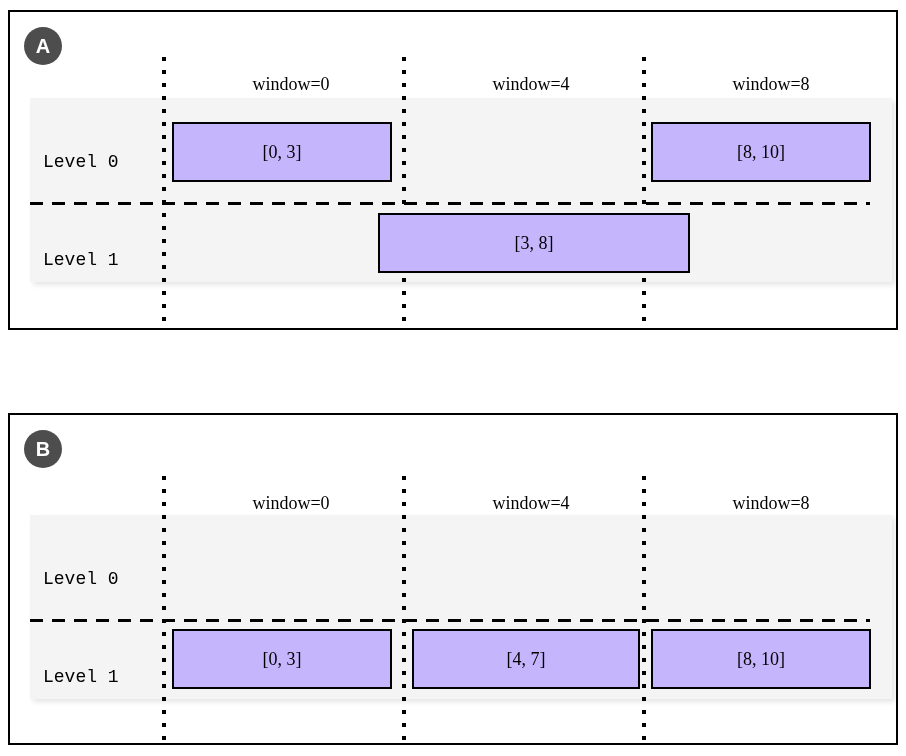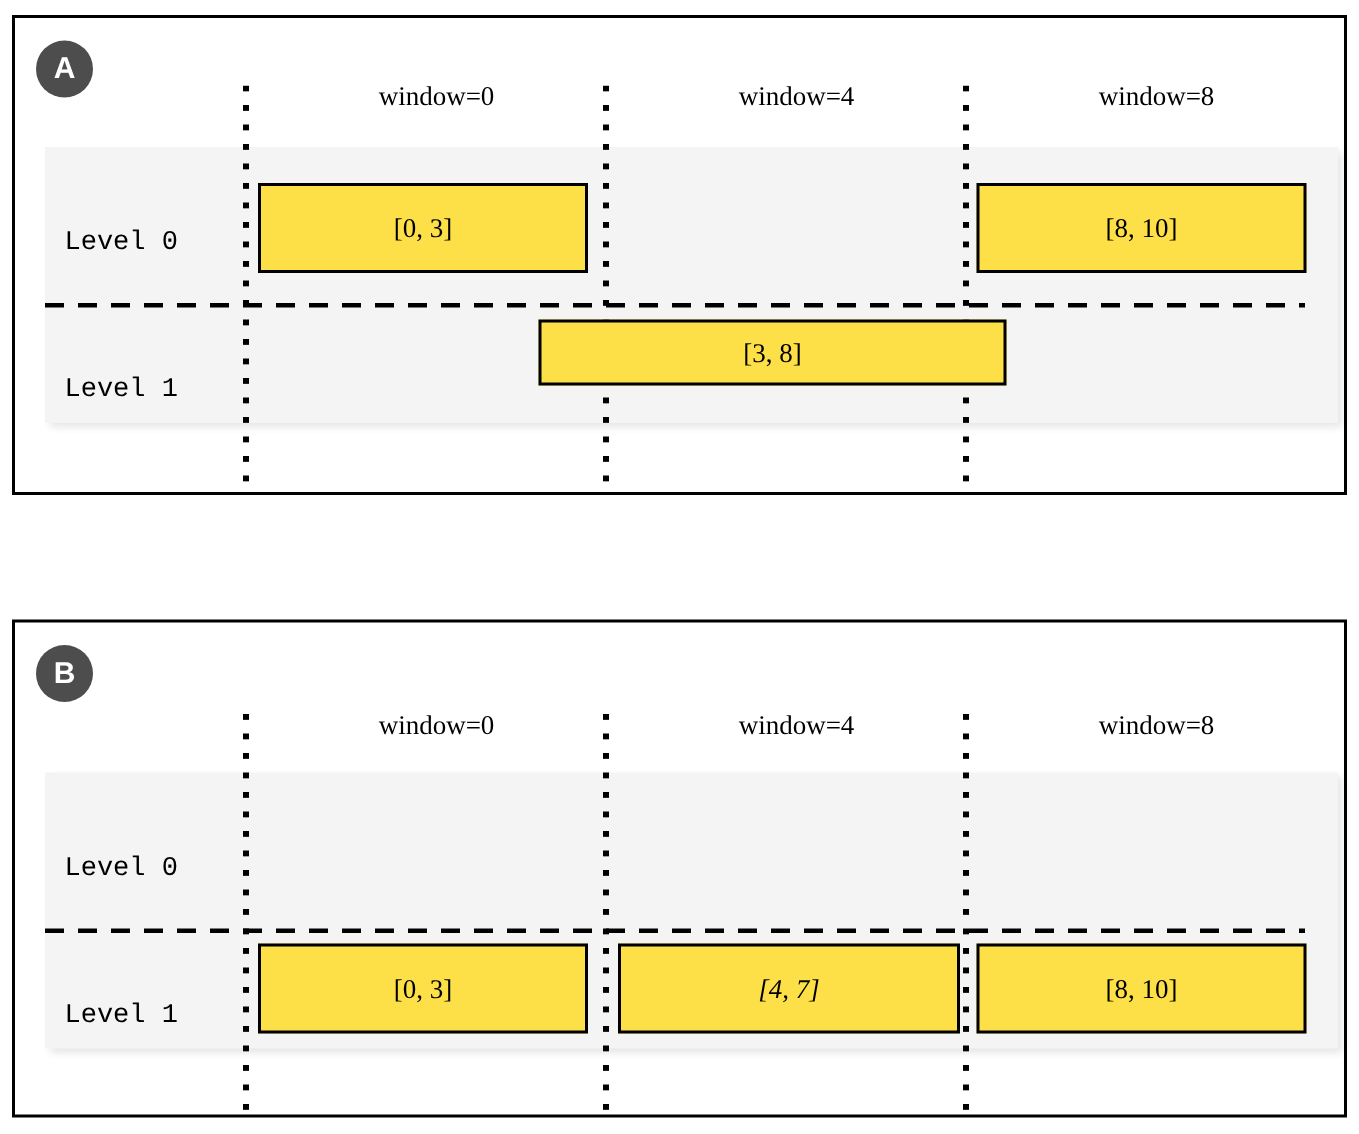--- a/index.html
+++ b/index.html
@@ -77,36 +77,37 @@
     background-size: 22px 3px;
     background-repeat: repeat-x;
   }
 
   
   .col-label {
     position: absolute;
     font-size: 18px;
     text-align: center;
     white-space: nowrap;
+    margin-top: 20px;
   }
 
   
   .row-label {
     position: absolute;
     font-size: 18px;
     white-space: nowrap;
     font-family: Liberation Mono, monospace;
   }
 
   
   .interval-box {
     position: absolute;
     box-sizing: border-box;
     border: 2px solid #000000;
-    background: #fde047;
+    background: #c4b5fd;
     display: flex;
     align-items: center;
     justify-content: center;
     font-size: 18px;
     white-space: nowrap;
   }
 
   
   #transition {
     position: absolute;
@@ -149,21 +150,21 @@
   <div class="vline" style="left:392px; top:45px; height:273px;"></div>
   <div class="vline" style="left:632px; top:45px; height:273px;"></div>
 
   <div class="hline" style="left:20px; top:190px; width:840px;"></div>
 
   <div class="row-label" style="left:33px; top:140px;">Level 0</div>
   <div class="row-label" style="left:33px; top:238px;">Level 1</div>
 
   <div class="interval-box" style="left:162px; top:110px; width:220px; height:60px;">[0, 3]</div>
   <div class="interval-box" style="left:641px; top:110px; width:220px; height:60px;">[8, 10]</div>
-  <div class="interval-box" style="left:349px; top:201px; width:312px; height:44px;">[3, 8]</div>
+  <div class="interval-box" style="left:368px; top:201px; width:312px; height:60px;">[3, 8]</div>
 
 </div>
 
 <div id="transition">
   <svg id="arrow-down" viewBox="0 0 62 58">
     <polygon points="20,0 42,0 42,27 62,27 31,58 0,27 20,27" fill="#a6a6a6"></polygon>
   </svg>
   <div id="transition-caption">Strict window compaction, window = 4</div>
 </div>
 
@@ -182,16 +183,16 @@
   <div class="vline" style="left:152px; top:61px; height:267px;"></div>
   <div class="vline" style="left:392px; top:61px; height:267px;"></div>
   <div class="vline" style="left:632px; top:61px; height:267px;"></div>
 
   <div class="hline" style="left:20px; top:204px; width:840px;"></div>
 
   <div class="row-label" style="left:33px; top:154px;">Level 0</div>
   <div class="row-label" style="left:33px; top:252px;">Level 1</div>
 
   <div class="interval-box" style="left:162px; top:214px; width:220px; height:60px;">[0, 3]</div>
-  <div class="interval-box" style="left:402px; top:214px; width:228px; height:60px;font-style:italic;">[4, 7]</div>
+  <div class="interval-box" style="left:402px; top:214px; width:228px; height:60px;">[4, 7]</div>
   <div class="interval-box" style="left:641px; top:214px; width:220px; height:60px;">[8, 10]</div>
 
 </div>
 
 </body></html>

